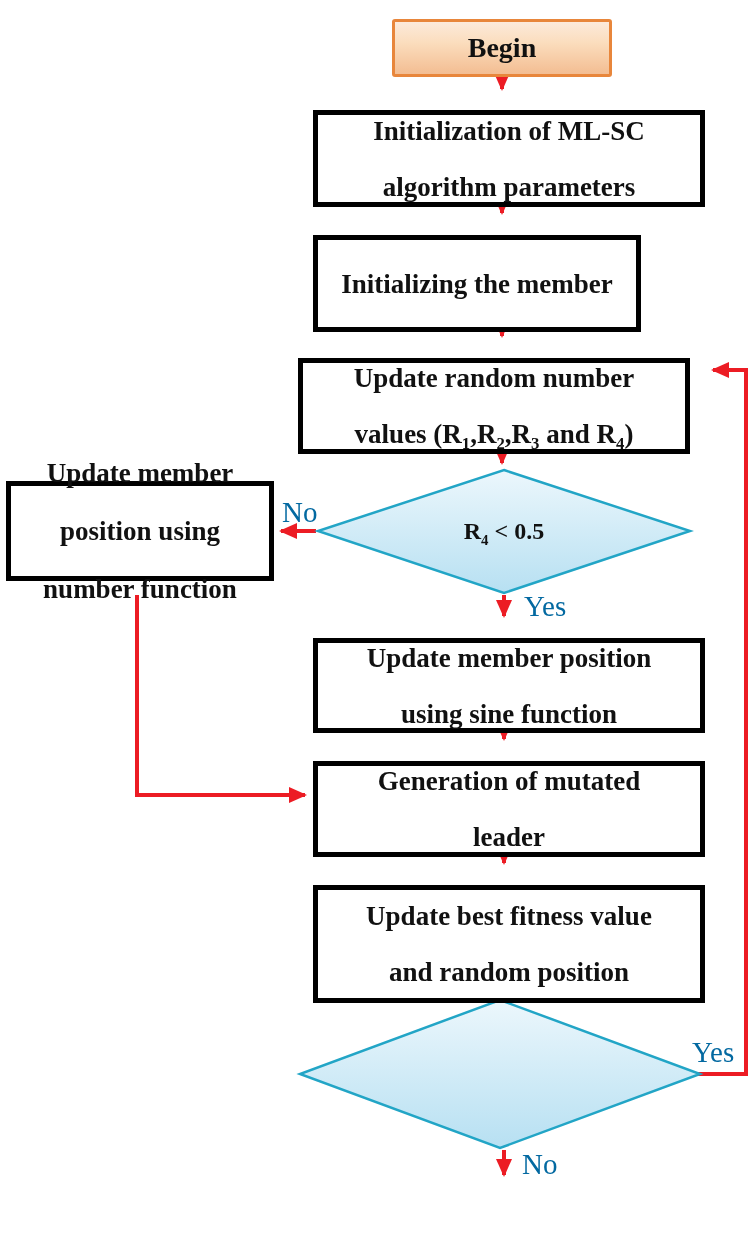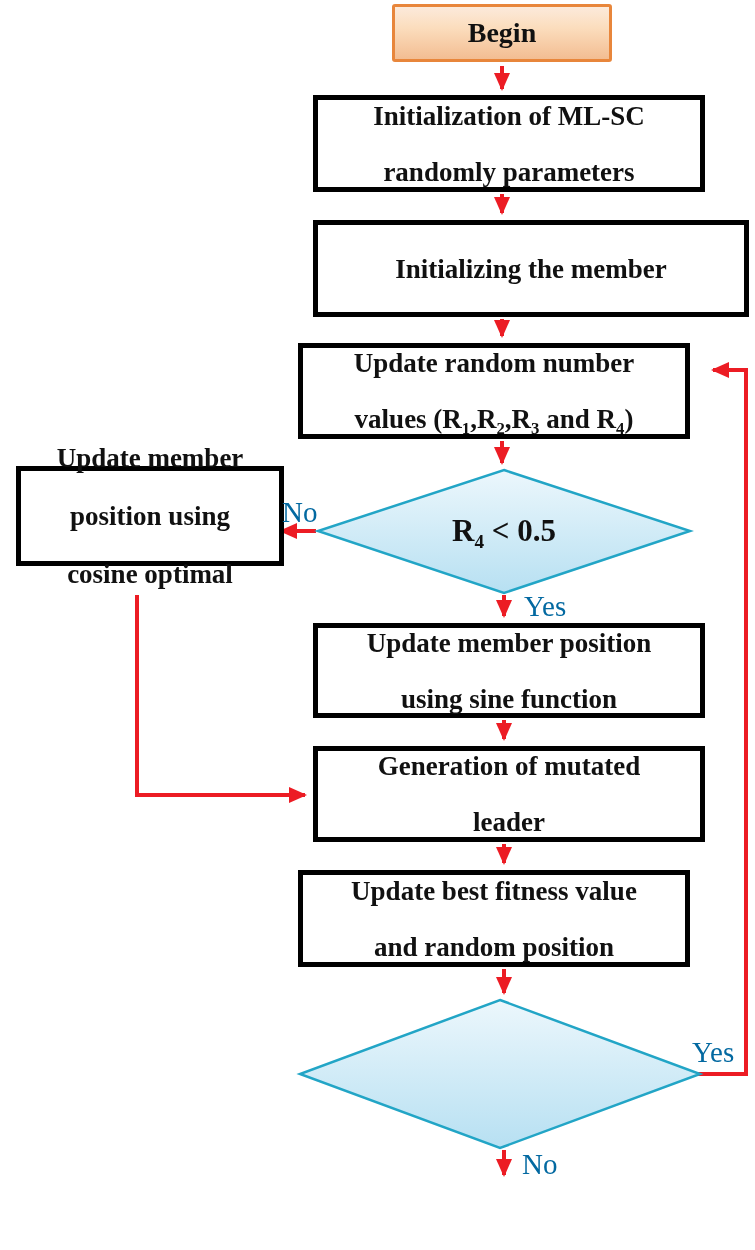--- a/index.html
+++ b/index.html
@@ -24,41 +24,42 @@
     position: absolute;
     z-index: 2;
     display: flex;
     flex-direction: column;
     align-items: center;
     justify-content: center;
     text-align: center;
     font-weight: bold;
     color: #111111;
     box-sizing: border-box;
+    margin-top: 15px;
   }
   .process {
     border: 5px solid var(--process-border);
     background: var(--process-fill);
     font-size: 27px;
     line-height: 36px;
     gap: 20px;
   }
   .process-3line { line-height: 38px; }
   .terminal {
     border: 3px solid var(--terminal-border);
     border-radius: 3px;
     background: linear-gradient(180deg, var(--terminal-fill-top) 0%, #fbddbd 40%, var(--terminal-fill-bottom) 100%);
     font-size: 28px;
   }
   .decision-label {
     position: absolute;
     z-index: 2;
     text-align: center;
     font-weight: bold;
-    font-size: 31px;
+    font-size: 24px;
     line-height: 38px;
     color: #111111;
   }
   .edge-label {
     position: absolute;
     z-index: 2;
     font-weight: normal;
     font-size: 29px;
     color: #0369a1;
   }
@@ -96,51 +97,51 @@
     <polygon class="diamond" fill="url(#diamondGrad)" points="504,470 690,531 504,593 318,531"></polygon>
     <polygon class="diamond" fill="url(#diamondGrad)" points="500,1000 700,1074 500,1148 300,1074"></polygon>
   </svg>
 
   <div class="box terminal" style="left:392px;top:4px;width:220px;height:58px">
     <div>Begin</div>
   </div>
 
   <div class="box process" style="left:313px;top:95px;width:392px;height:97px">
     <div>Initialization of ML-SC</div>
-    <div>randomly parameters</div>
+    <div>algorithm parameters</div>
   </div>
 
-  <div class="box process" style="left:313px;top:220px;width:436px;height:97px">
+  <div class="box process" style="left:313px;top:220px;width:328px;height:97px">
     <div>Initializing the member</div>
   </div>
 
   <div class="box process" style="left:298px;top:343px;width:392px;height:96px">
     <div>Update random number</div>
     <div>values (R<sub>1</sub>,R<sub>2</sub>,R<sub>3</sub> and R<sub>4</sub>)</div>
   </div>
 
   <div class="decision-label" style="left:379px;top:512px;width:250px">R<sub>4</sub> &lt; 0.5</div>
 
-  <div class="box process process-3line" style="left:16px;top:466px;width:268px;height:100px">
+  <div class="box process process-3line" style="left:6px;top:466px;width:268px;height:100px">
     <div>Update member</div>
     <div>position using</div>
-    <div>cosine optimal</div>
+    <div>number function</div>
   </div>
 
   <div class="box process" style="left:313px;top:623px;width:392px;height:95px">
     <div>Update member position</div>
     <div>using sine function</div>
   </div>
 
   <div class="box process" style="left:313px;top:746px;width:392px;height:96px">
     <div>Generation of mutated</div>
     <div>leader</div>
   </div>
 
-  <div class="box process" style="left:298px;top:870px;width:392px;height:97px">
+  <div class="box process" style="left:313px;top:870px;width:392px;height:118px">
     <div>Update best fitness value</div>
     <div>and random position</div>
   </div>
 
 
   <div class="box terminal" style="left:390px;top:1250px;width:237px;height:62px">
     <div>Best solution</div>
   </div>
 
   <div class="edge-label" style="left:282px;top:496px">No</div>

